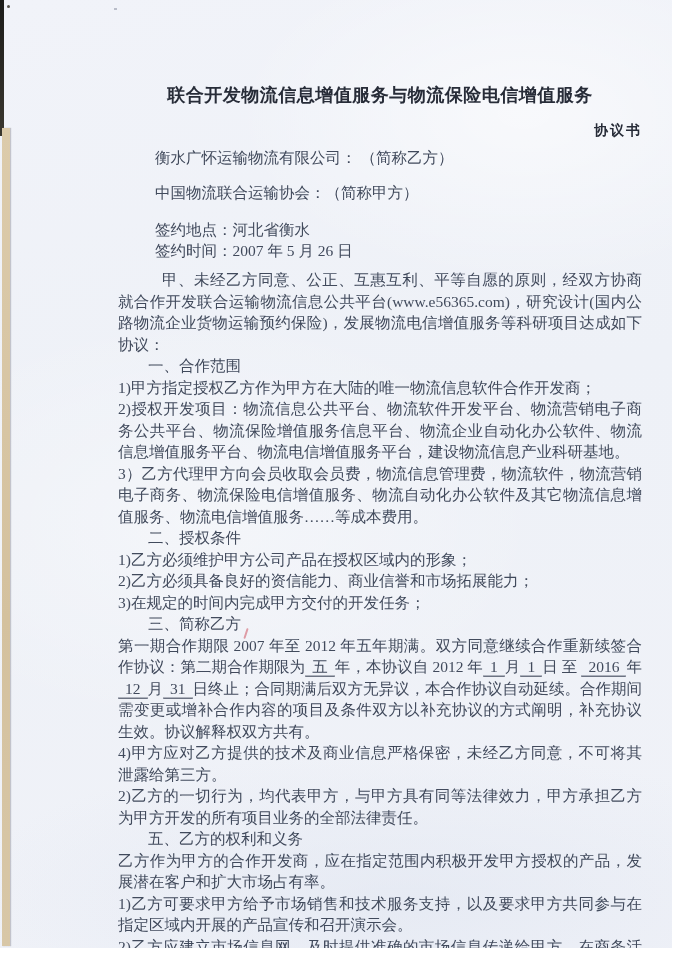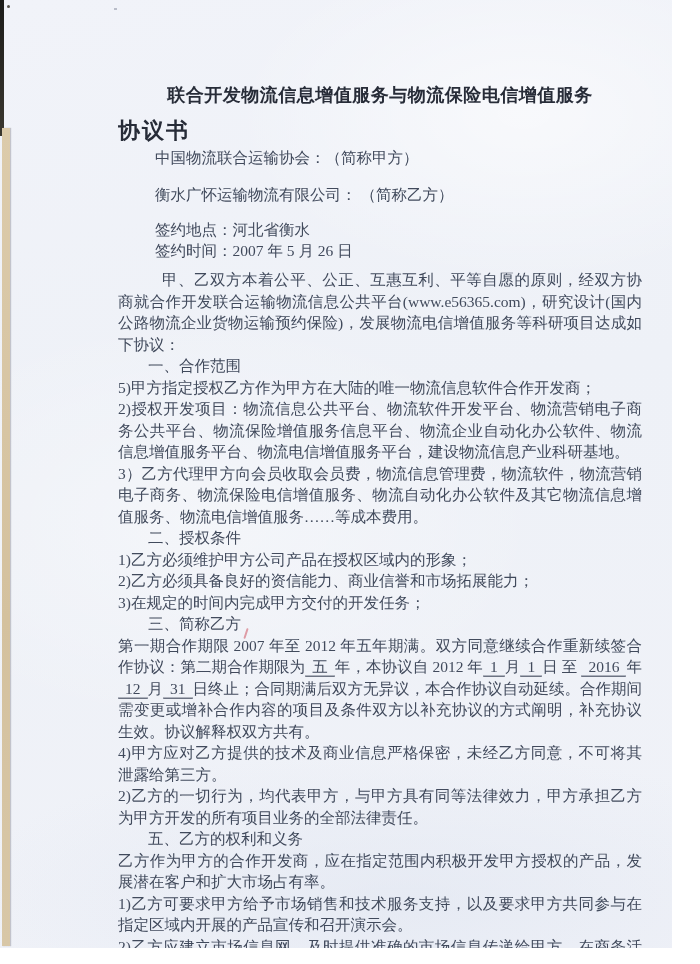--- a/index.html
+++ b/index.html
@@ -25,21 +25,21 @@
   .red-scratch{ position:absolute; left:245px; top:628px; width:2px; height:11px;
                 background:rgba(206,84,96,0.55); transform:rotate(18deg); border-radius:1px; }
 
   .content { position:absolute; left:118px; top:84px; width:524px; color:#3e4554; }
 
   h1.doc-title {
     font-size:18px; font-weight:bold; color:#272c38; text-align:center;
     line-height:22px; letter-spacing:0.5px; margin:0 0 14px 0;
   }
   h2.doc-subtitle {
-    font-size:22px; font-weight:bold; color:#272c38; text-align:left;
+    font-size:14px; font-weight:bold; color:#272c38; text-align:right;
     line-height:22px; letter-spacing:2px; margin:0 0 6px 0;
   }
   p.party { font-size:15.5px; line-height:20px; color:#414a5c; }
   p.party-a { margin:0 0 17px 0; padding-left:37px; }
   p.party-b { margin:0 0 15px 0; padding-left:37px; }
   p.meta   { font-size:15.5px; line-height:20px; color:#414a5c; padding-left:37px; }
   p.meta-place { margin:0 0 1px 0;font-family:Liberation Serif, serif; }
   p.meta-date  { margin:0 0 8px 0; }
 
   p.para, p.heading {
@@ -58,30 +58,30 @@
 </head>
 <body>
 
 <div class="scan">
 
   <div class="content">
 
     <h1 class="doc-title">联合开发物流信息增值服务与物流保险电信增值服务</h1>
     <h2 class="doc-subtitle">协议书</h2>
 
+    <p class="party party-b">衡水广怀运输物流有限公司： （简称乙方）</p>
     <p class="party party-a">中国物流联合运输协会：（简称甲方）</p>
-    <p class="party party-b">衡水广怀运输物流有限公司： （简称乙方）</p>
 
     <p class="meta meta-place">签约地点：河北省衡水</p>
     <p class="meta meta-date">签约时间：2007 年 5 月 26 日</p>
 
-    <p class="para intro">甲、乙双方本着公平、公正、互惠互利、平等自愿的原则，经双方协商就合作开发联合运输物流信息公共平台(www.e56365.com)，研究设计(国内公路物流企业货物运输预约保险)，发展物流电信增值服务等科研项目达成如下协议：</p>
+    <p class="para intro">甲、未经乙方同意、公正、互惠互利、平等自愿的原则，经双方协商就合作开发联合运输物流信息公共平台(www.e56365.com)，研究设计(国内公路物流企业货物运输预约保险)，发展物流电信增值服务等科研项目达成如下协议：</p>
 
     <p class="heading">一、合作范围</p>
-    <p class="para">5)甲方指定授权乙方作为甲方在大陆的唯一物流信息软件合作开发商；</p>
+    <p class="para">1)甲方指定授权乙方作为甲方在大陆的唯一物流信息软件合作开发商；</p>
     <p class="para">2)授权开发项目：物流信息公共平台、物流软件开发平台、物流营销电子商务公共平台、物流保险增值服务信息平台、物流企业自动化办公软件、物流信息增值服务平台、物流电信增值服务平台，建设物流信息产业科研基地。</p>
     <p class="para">3）乙方代理甲方向会员收取会员费，物流信息管理费，物流软件，物流营销电子商务、物流保险电信增值服务、物流自动化办公软件及其它物流信息增值服务、物流电信增值服务……等成本费用。</p>
 
     <p class="heading">二、授权条件</p>
     <p class="para">1)乙方必须维护甲方公司产品在授权区域内的形象；</p>
     <p class="para">2)乙方必须具备良好的资信能力、商业信誉和市场拓展能力；</p>
     <p class="para">3)在规定的时间内完成甲方交付的开发任务；</p>
 
     <p class="heading">三、简称乙方</p>
     <p class="para"><span>第一期合作期限 2007 年至 2012 年五年期满。双方同意继续合作重新续签合作协议：第二期合作期限为</span><span class="blank">五</span><span>年，本协议自 2012 年</span><span class="blank">1</span><span>月</span><span class="blank">1</span><span>日 至</span> <span class="blank">2016</span><span>年</span><span class="blank">12</span><span>月</span><span class="blank">31</span><span>日终止；合同期满后双方无异议，本合作协议自动延续。合作期间需变更或增补合作内容的项目及条件双方以补充协议的方式阐明，补充协议生效。协议解释权双方共有。</span></p>

